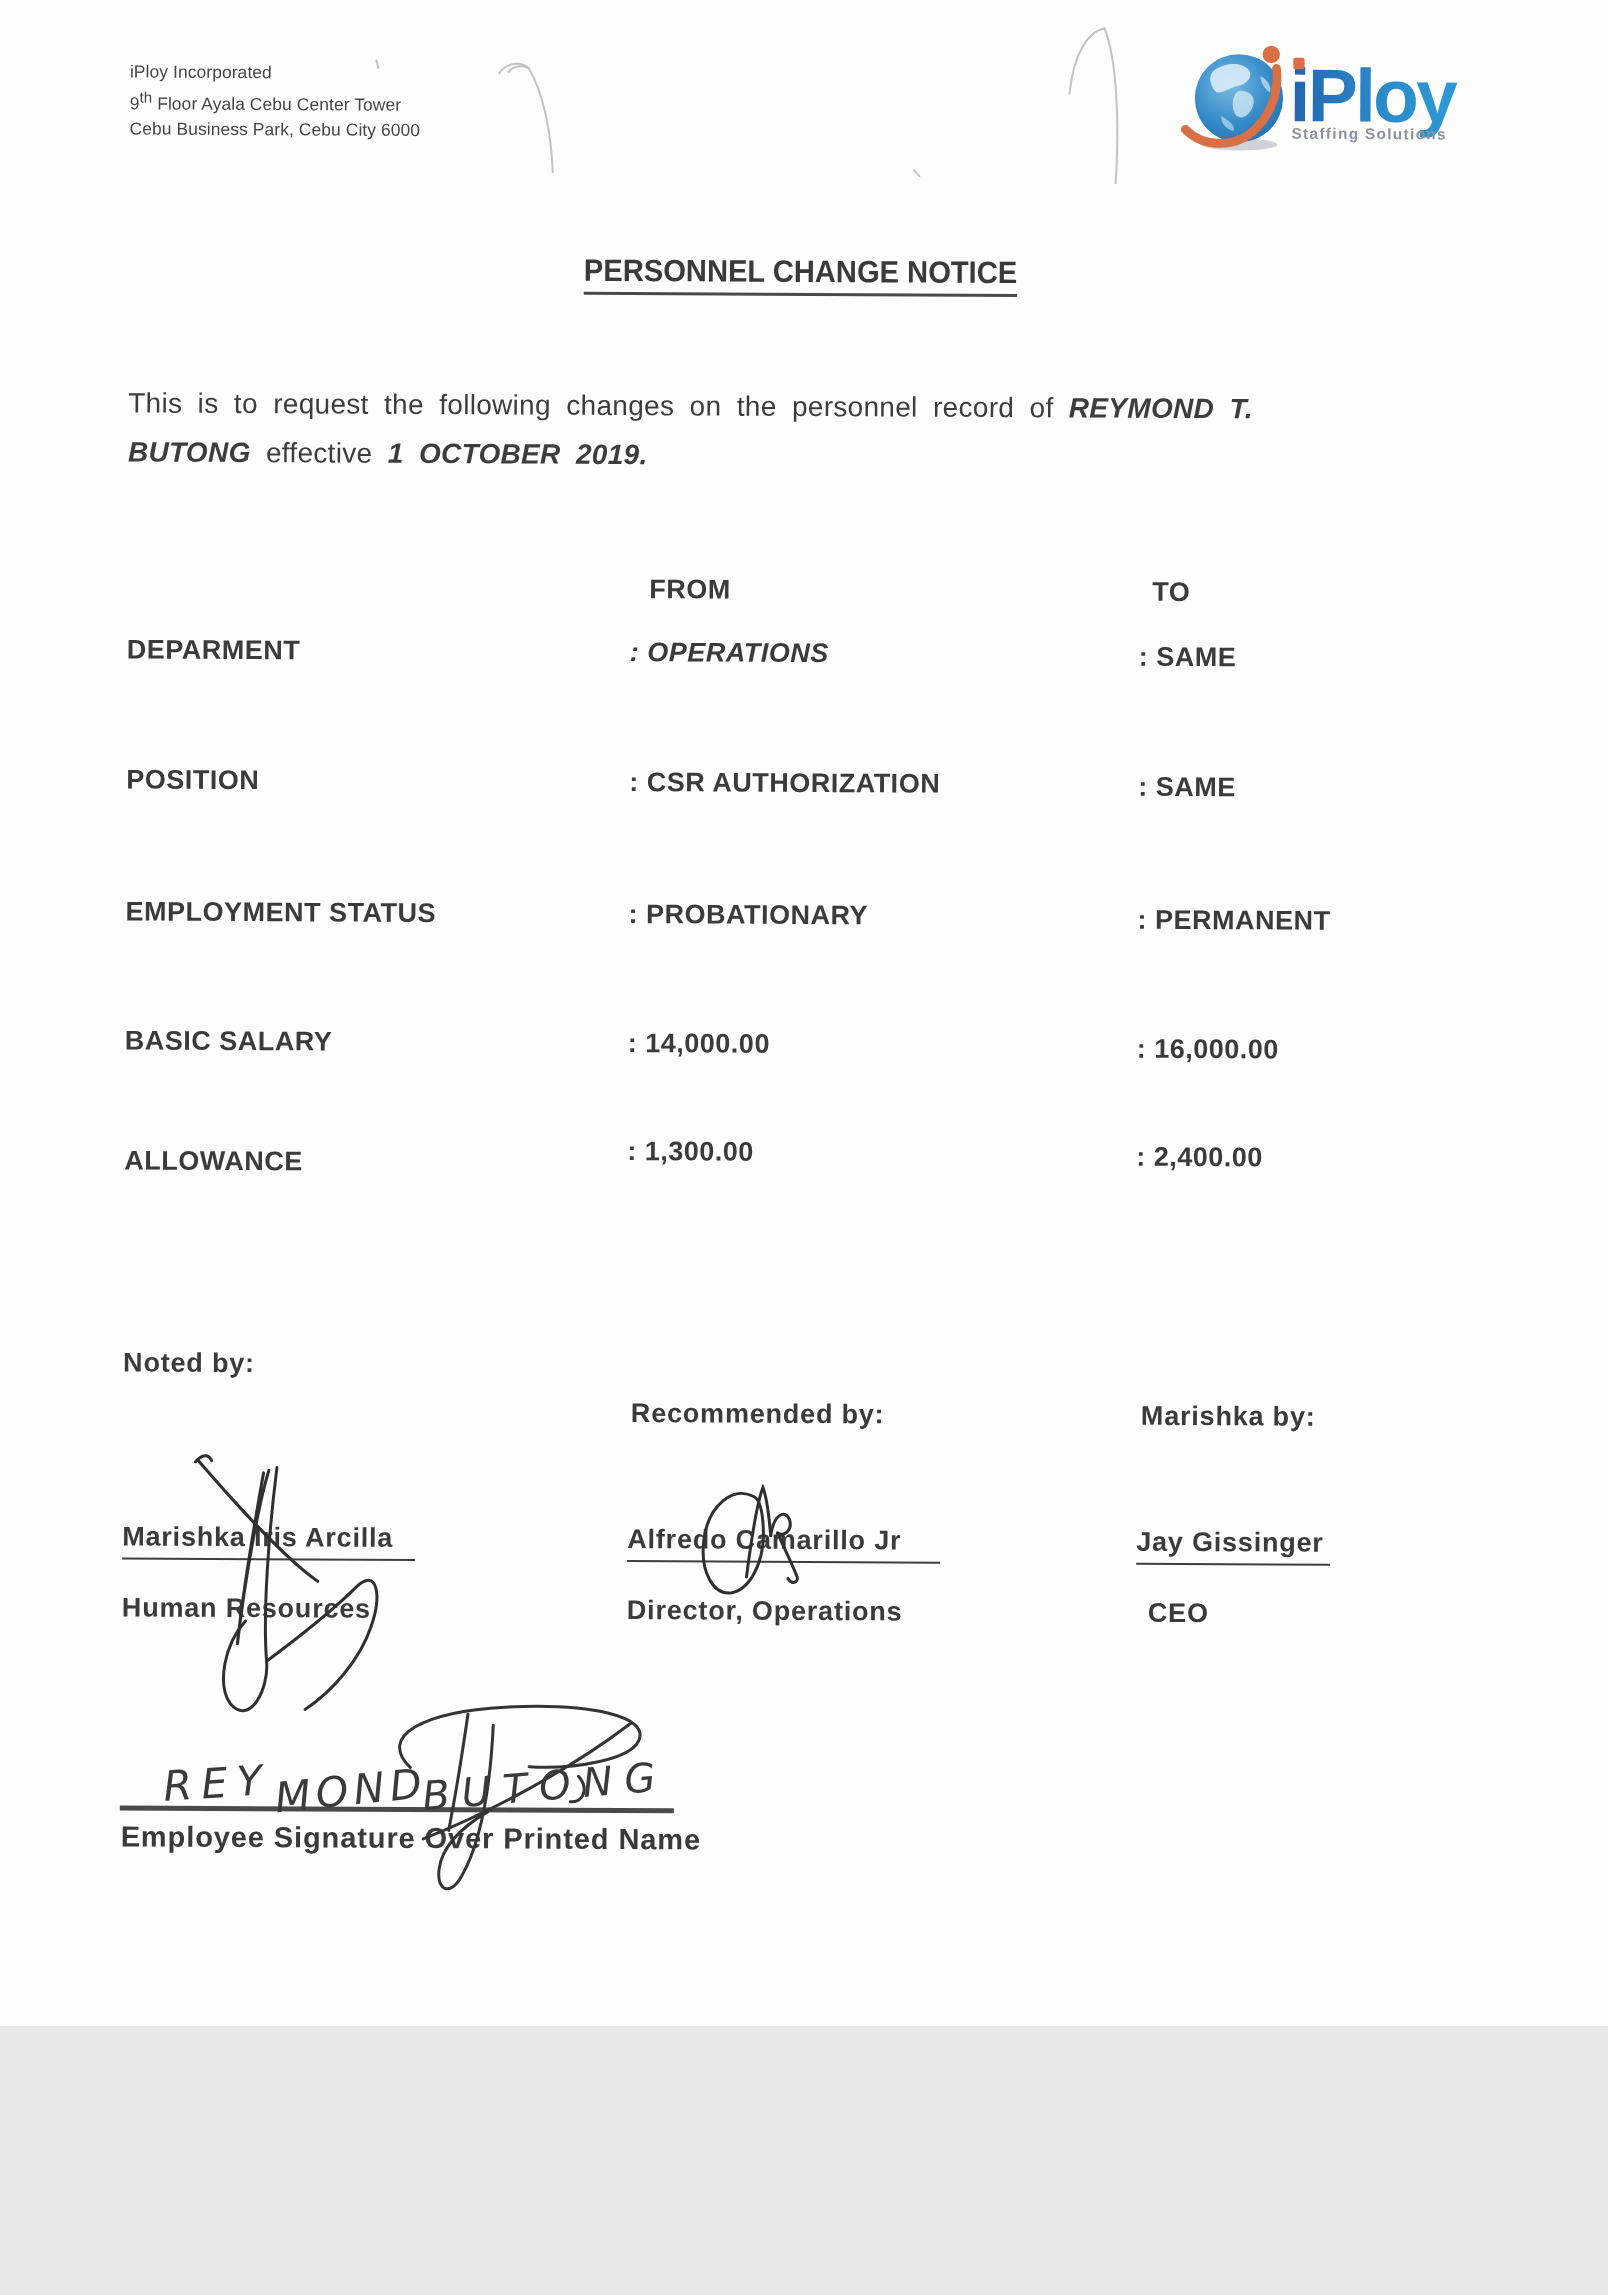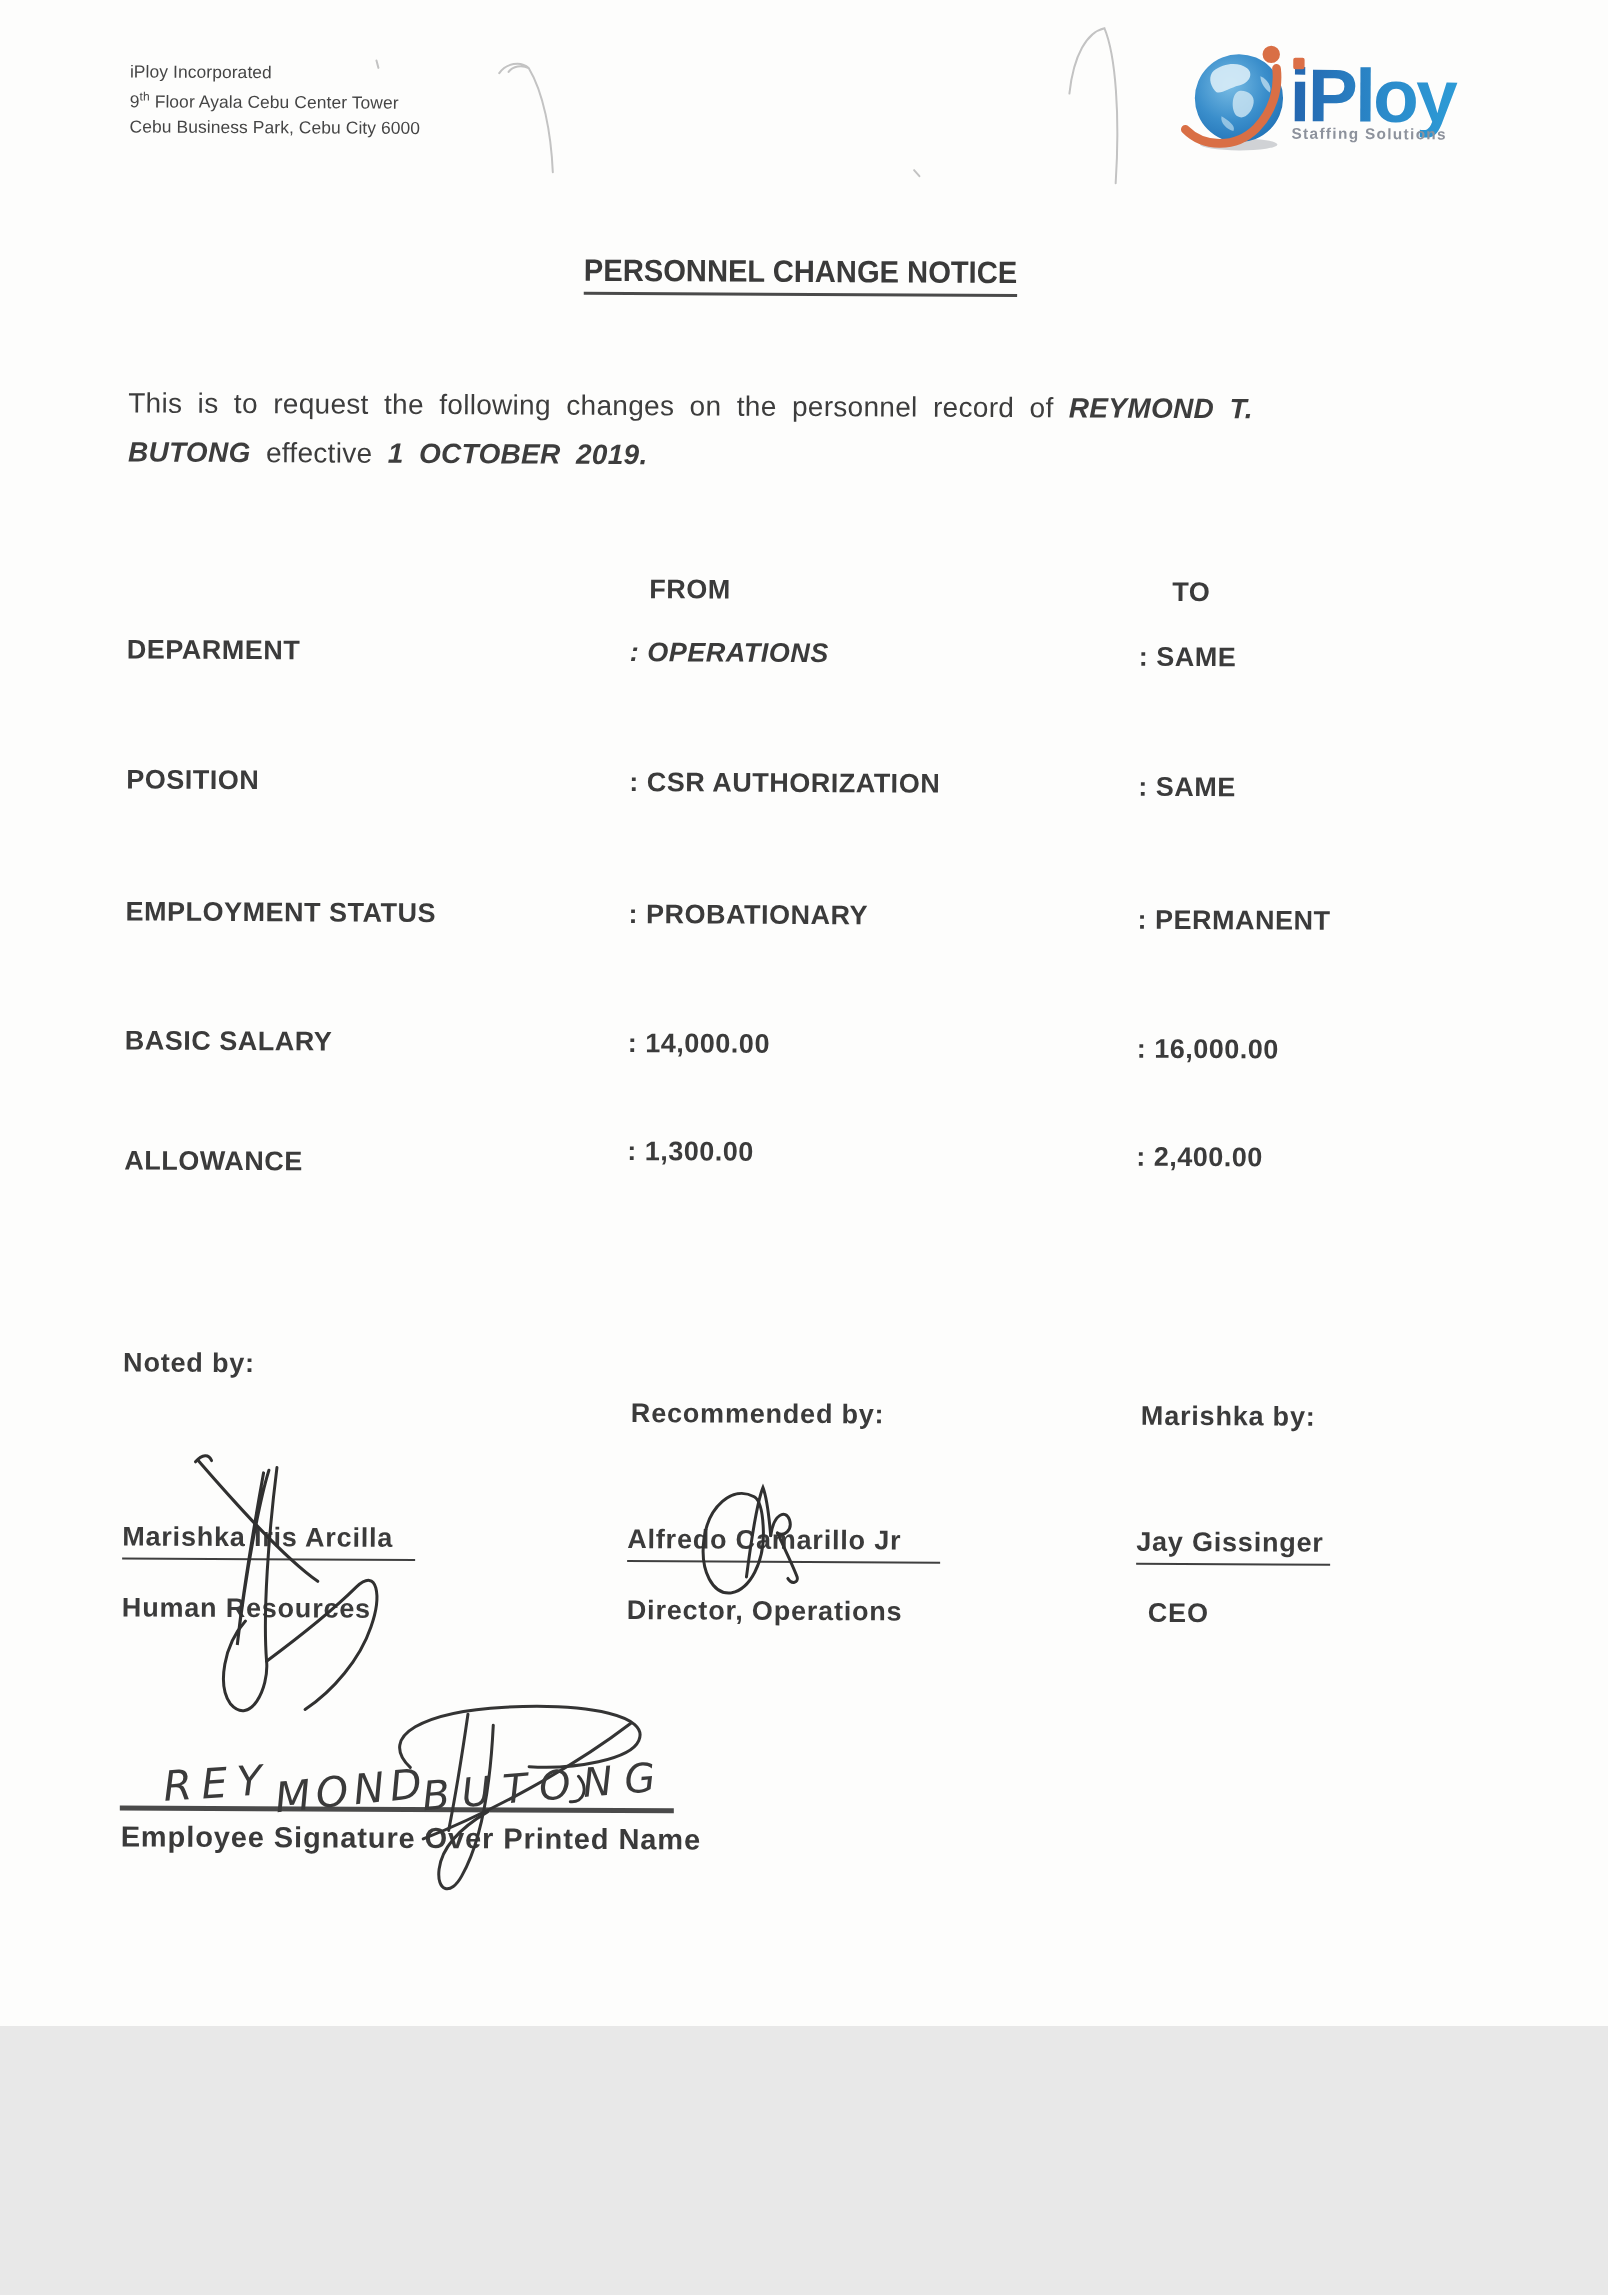--- a/index.html
+++ b/index.html
@@ -12,21 +12,21 @@
     color:#3c3c3c;
   }
   .sheet{
     position:absolute;inset:0;
     transform:rotate(0.3deg);
     transform-origin:50% 50%;
   }
   .abs{position:absolute;}
   
   .address{left:125px;top:63px;font-size:17.4px;line-height:25px;color:#454545;letter-spacing:0.1px;}
-  .address sup{font-size:12px;}
+  .address sup{font-size:15px;}
   
   .logo-svg{left:1170px;top:27px;}
   
   .doc-title{
     left:580px;top:254px;
     font-size:31px;font-weight:bold;color:#3a3a3a;
     letter-spacing:0px;
     border-bottom:3.3px solid #4a4a4a;
     padding-bottom:2.7px;
     transform:scaleX(0.94);transform-origin:left top;
@@ -34,21 +34,21 @@
   }
   
   .intro{left:125px;top:382px;font-size:28px;line-height:49px;color:#3d3d3d;letter-spacing:0.3px;word-spacing:7.3px;white-space:nowrap;}
   .bi{font-weight:bold;font-style:italic;}
   
   .cell{white-space:nowrap;font-size:27px;font-weight:bold;color:#3b3b3b;letter-spacing:0.5px;}
   .col-label{left:125px;}
   .col-from{left:628px;}
   .col-to{left:1137px;}
   .hdr-from{left:647px;top:575px;}
-  .hdr-to{left:1150px;top:575px;margin-left:20px;}
+  .hdr-to{left:1150px;top:575px;}
   .ital{font-style:italic;}
   
   .sig-head{font-size:27px;font-weight:bold;letter-spacing:0.8px;white-space:nowrap;color:#3b3b3b;}
   .sig-name{font-size:27px;font-weight:bold;letter-spacing:0.8px;white-space:nowrap;color:#3b3b3b;
             display:inline-block;border-bottom:2.7px solid #3f3f3f;padding-bottom:5.3px;}
   .sig-title{font-size:27px;font-weight:bold;letter-spacing:0.8px;white-space:nowrap;color:#3b3b3b;}
   
   .emp-line{left:124px;top:1809px;width:554px;height:4.7px;background:#4a4a4a;}
   .emp-caption{left:125px;top:1824px;font-size:29px;font-weight:bold;letter-spacing:0.9px;color:#3a3a3a;white-space:nowrap;}
   .ink-overlay{left:0;top:0;pointer-events:none;}

